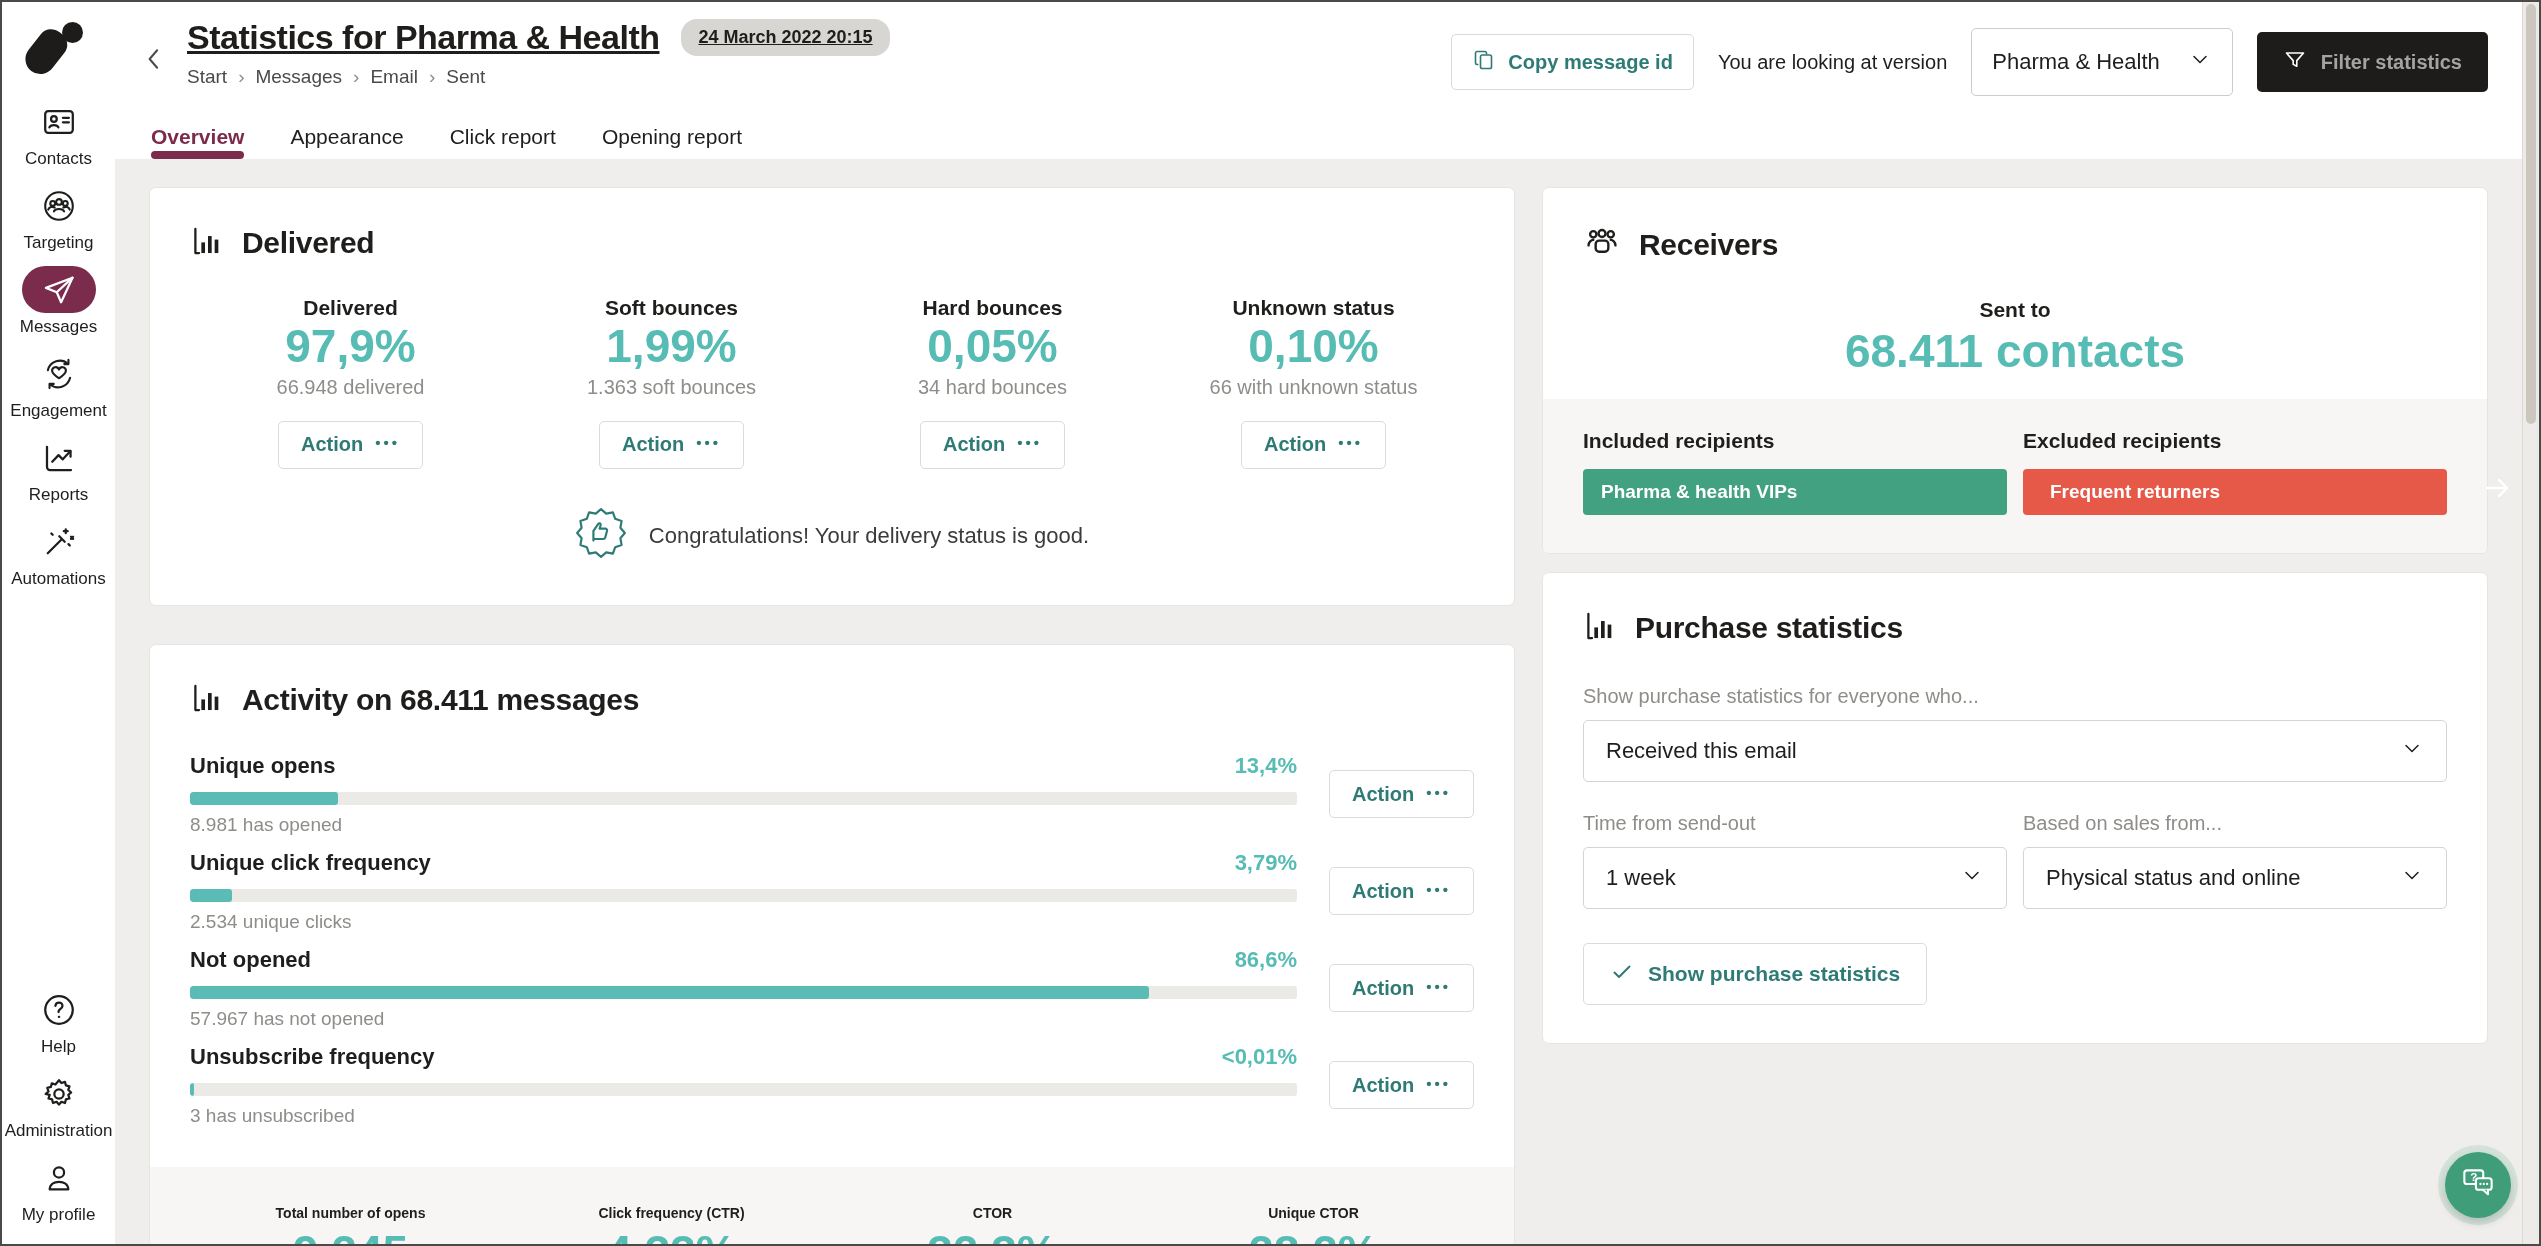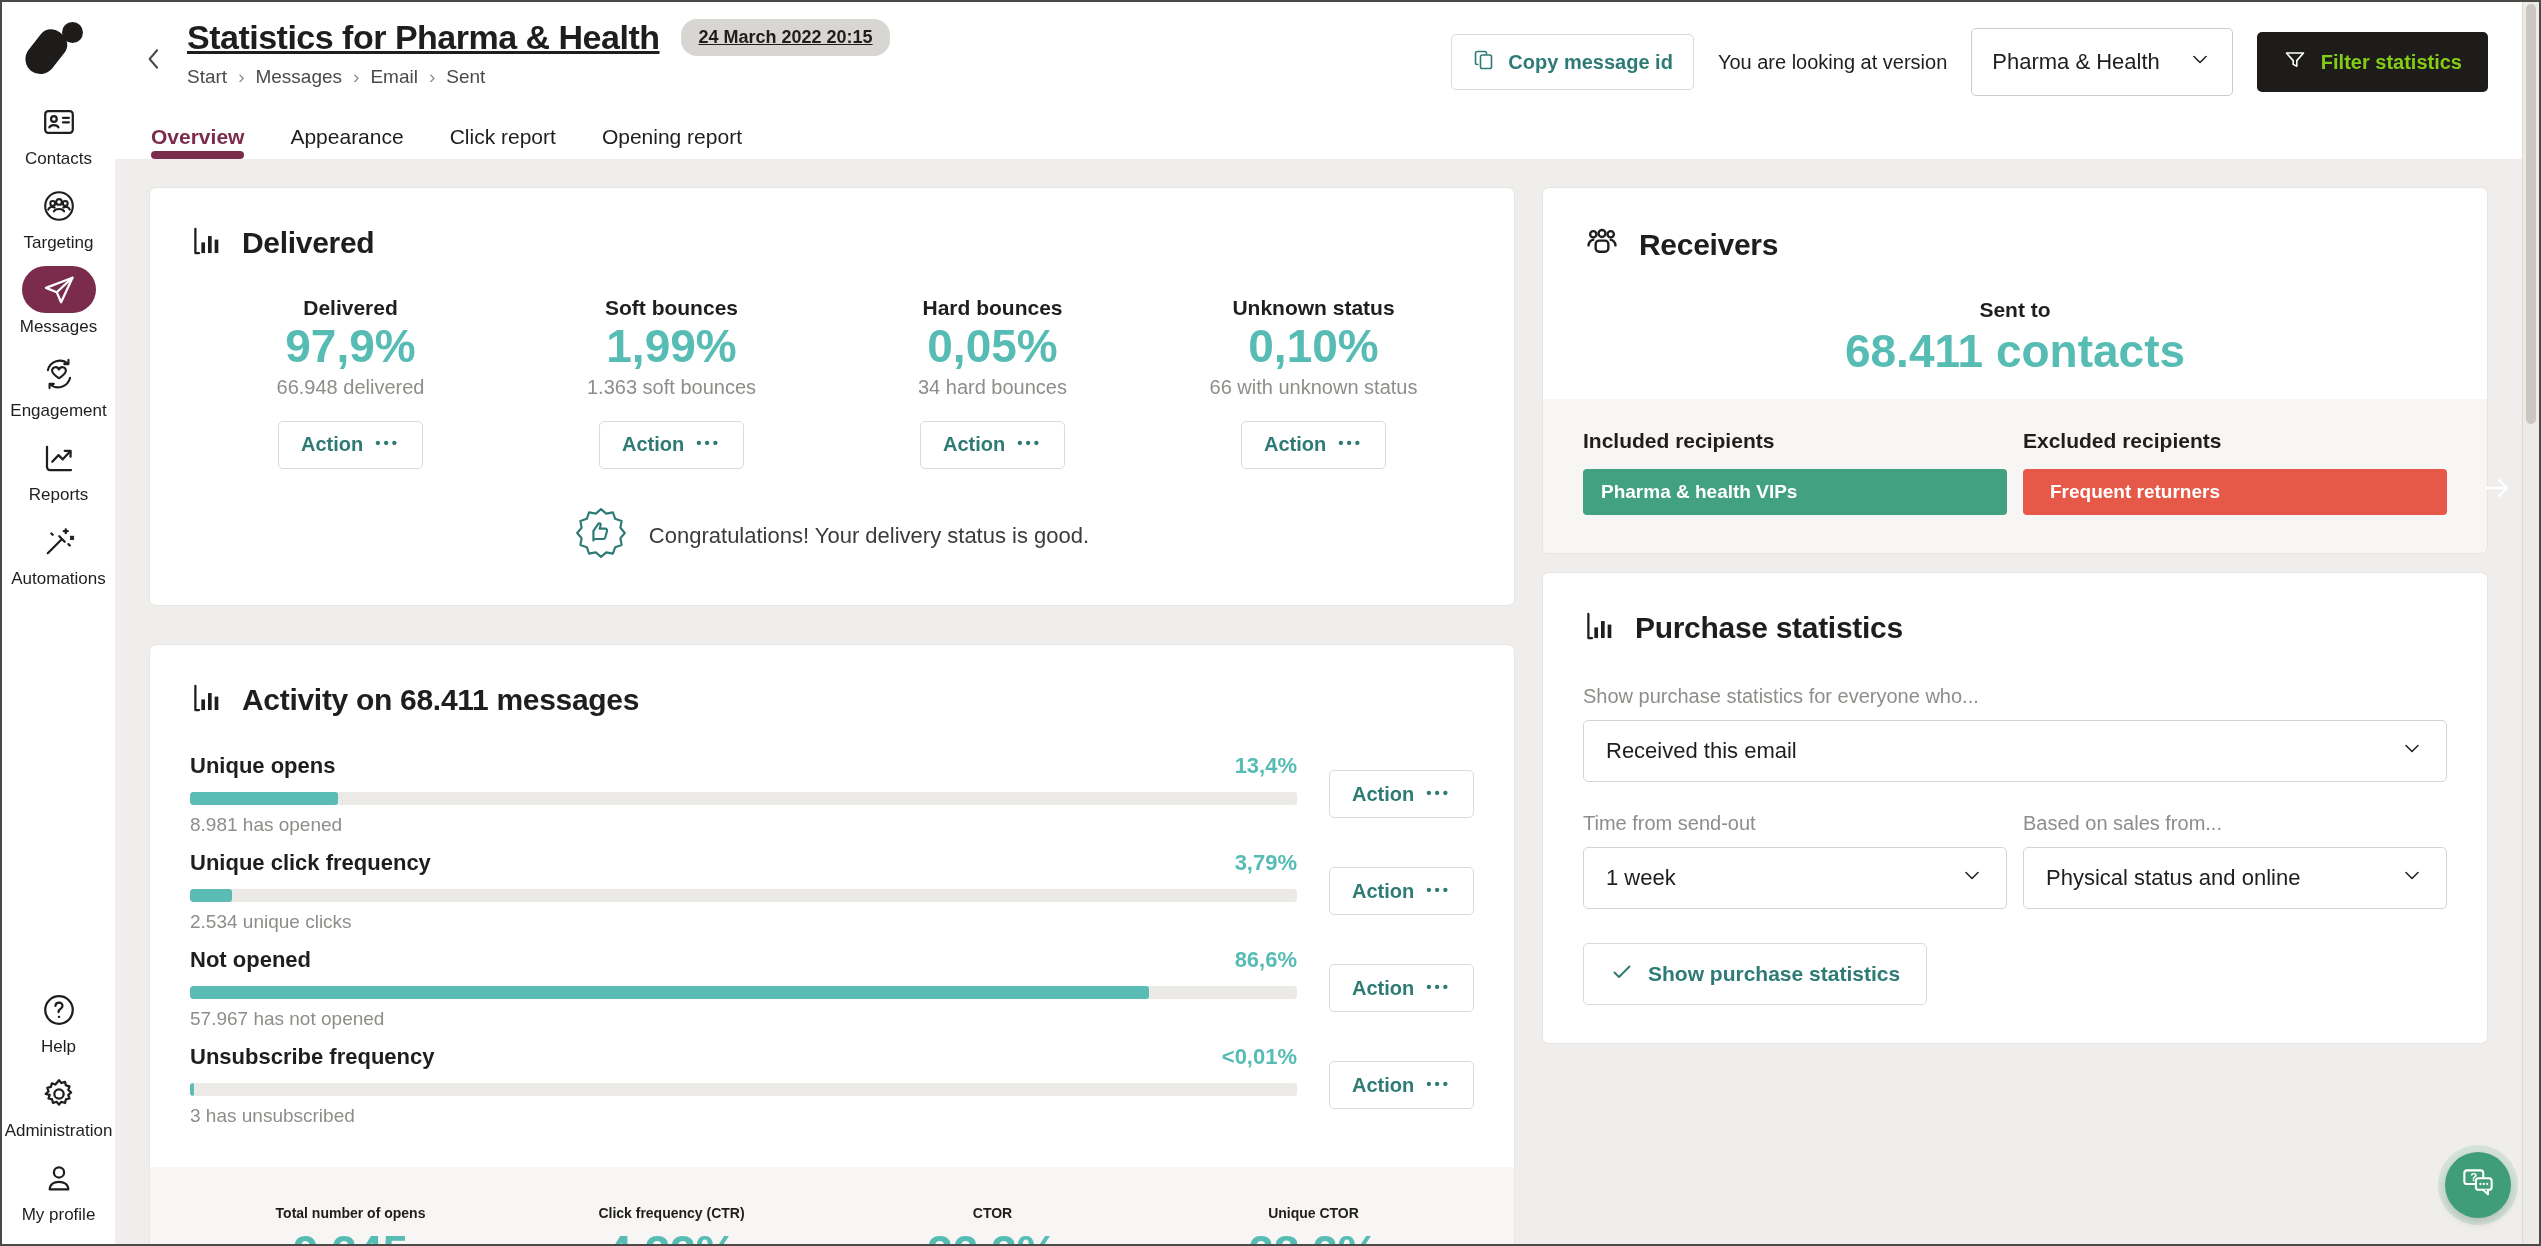--- a/index.html
+++ b/index.html
@@ -34,21 +34,21 @@
   .breadcrumb { margin-top:9px; font-size:19px; color:#4b4a48; display:flex; align-items:center; gap:11px; }
   .crumb { cursor:pointer; }
   .sep::after { content:"\203A"; color:#8f8d89; }
   .header-right { margin-left:auto; display:flex; align-items:center; gap:24px; padding-top:10px; }
   .copy-btn { border:1px solid #dcdad6; background:#fff; color:#2e7b76; font-size:20px; font-weight:700;
               display:flex; align-items:center; gap:12px; padding:0 20px; height:56px; border-radius:5px; cursor:pointer;
               font-family:inherit; }
   .version-label { font-size:20px; color:#1f1e1c; }
   .version-select { border:1px solid #cfccc7; height:68px; padding:0 20px; display:flex; align-items:center;
                     gap:28px; font-size:22px; border-radius:5px; background:#fff; cursor:pointer; }
-  .filter-btn { background:#1d1c1a; color:#84cc16; border:none; height:60px; padding:0 26px; display:flex; align-items:center;
+  .filter-btn { background:#1d1c1a; color:#a3a3a3; border:none; height:60px; padding:0 26px; display:flex; align-items:center;
                 gap:14px; font-size:20px; font-weight:700; border-radius:5px; cursor:pointer; font-family:inherit; }
 
   .tabs { background:#fff; padding-left:36px; display:flex; gap:46px; height:45px; }
   .tab { font-size:21px; color:#1f1e1c; position:relative; display:flex; align-items:center; cursor:pointer; }
   .tab.active { color:#7b2b4b; font-weight:700; }
   .tab.active::after { content:""; position:absolute; left:0; right:0; bottom:0; height:8px; background:#7b2b4b; border-radius:4px; }
 
   .content { flex:1; background:#efeeec; display:flex; gap:27px; padding:28px 51px 0 34px; overflow:hidden; }
   .col-left  { width:1366px; flex:none; display:flex; flex-direction:column; gap:38px; }
   .col-right { flex:1; display:flex; flex-direction:column; gap:18px; min-width:0; }

